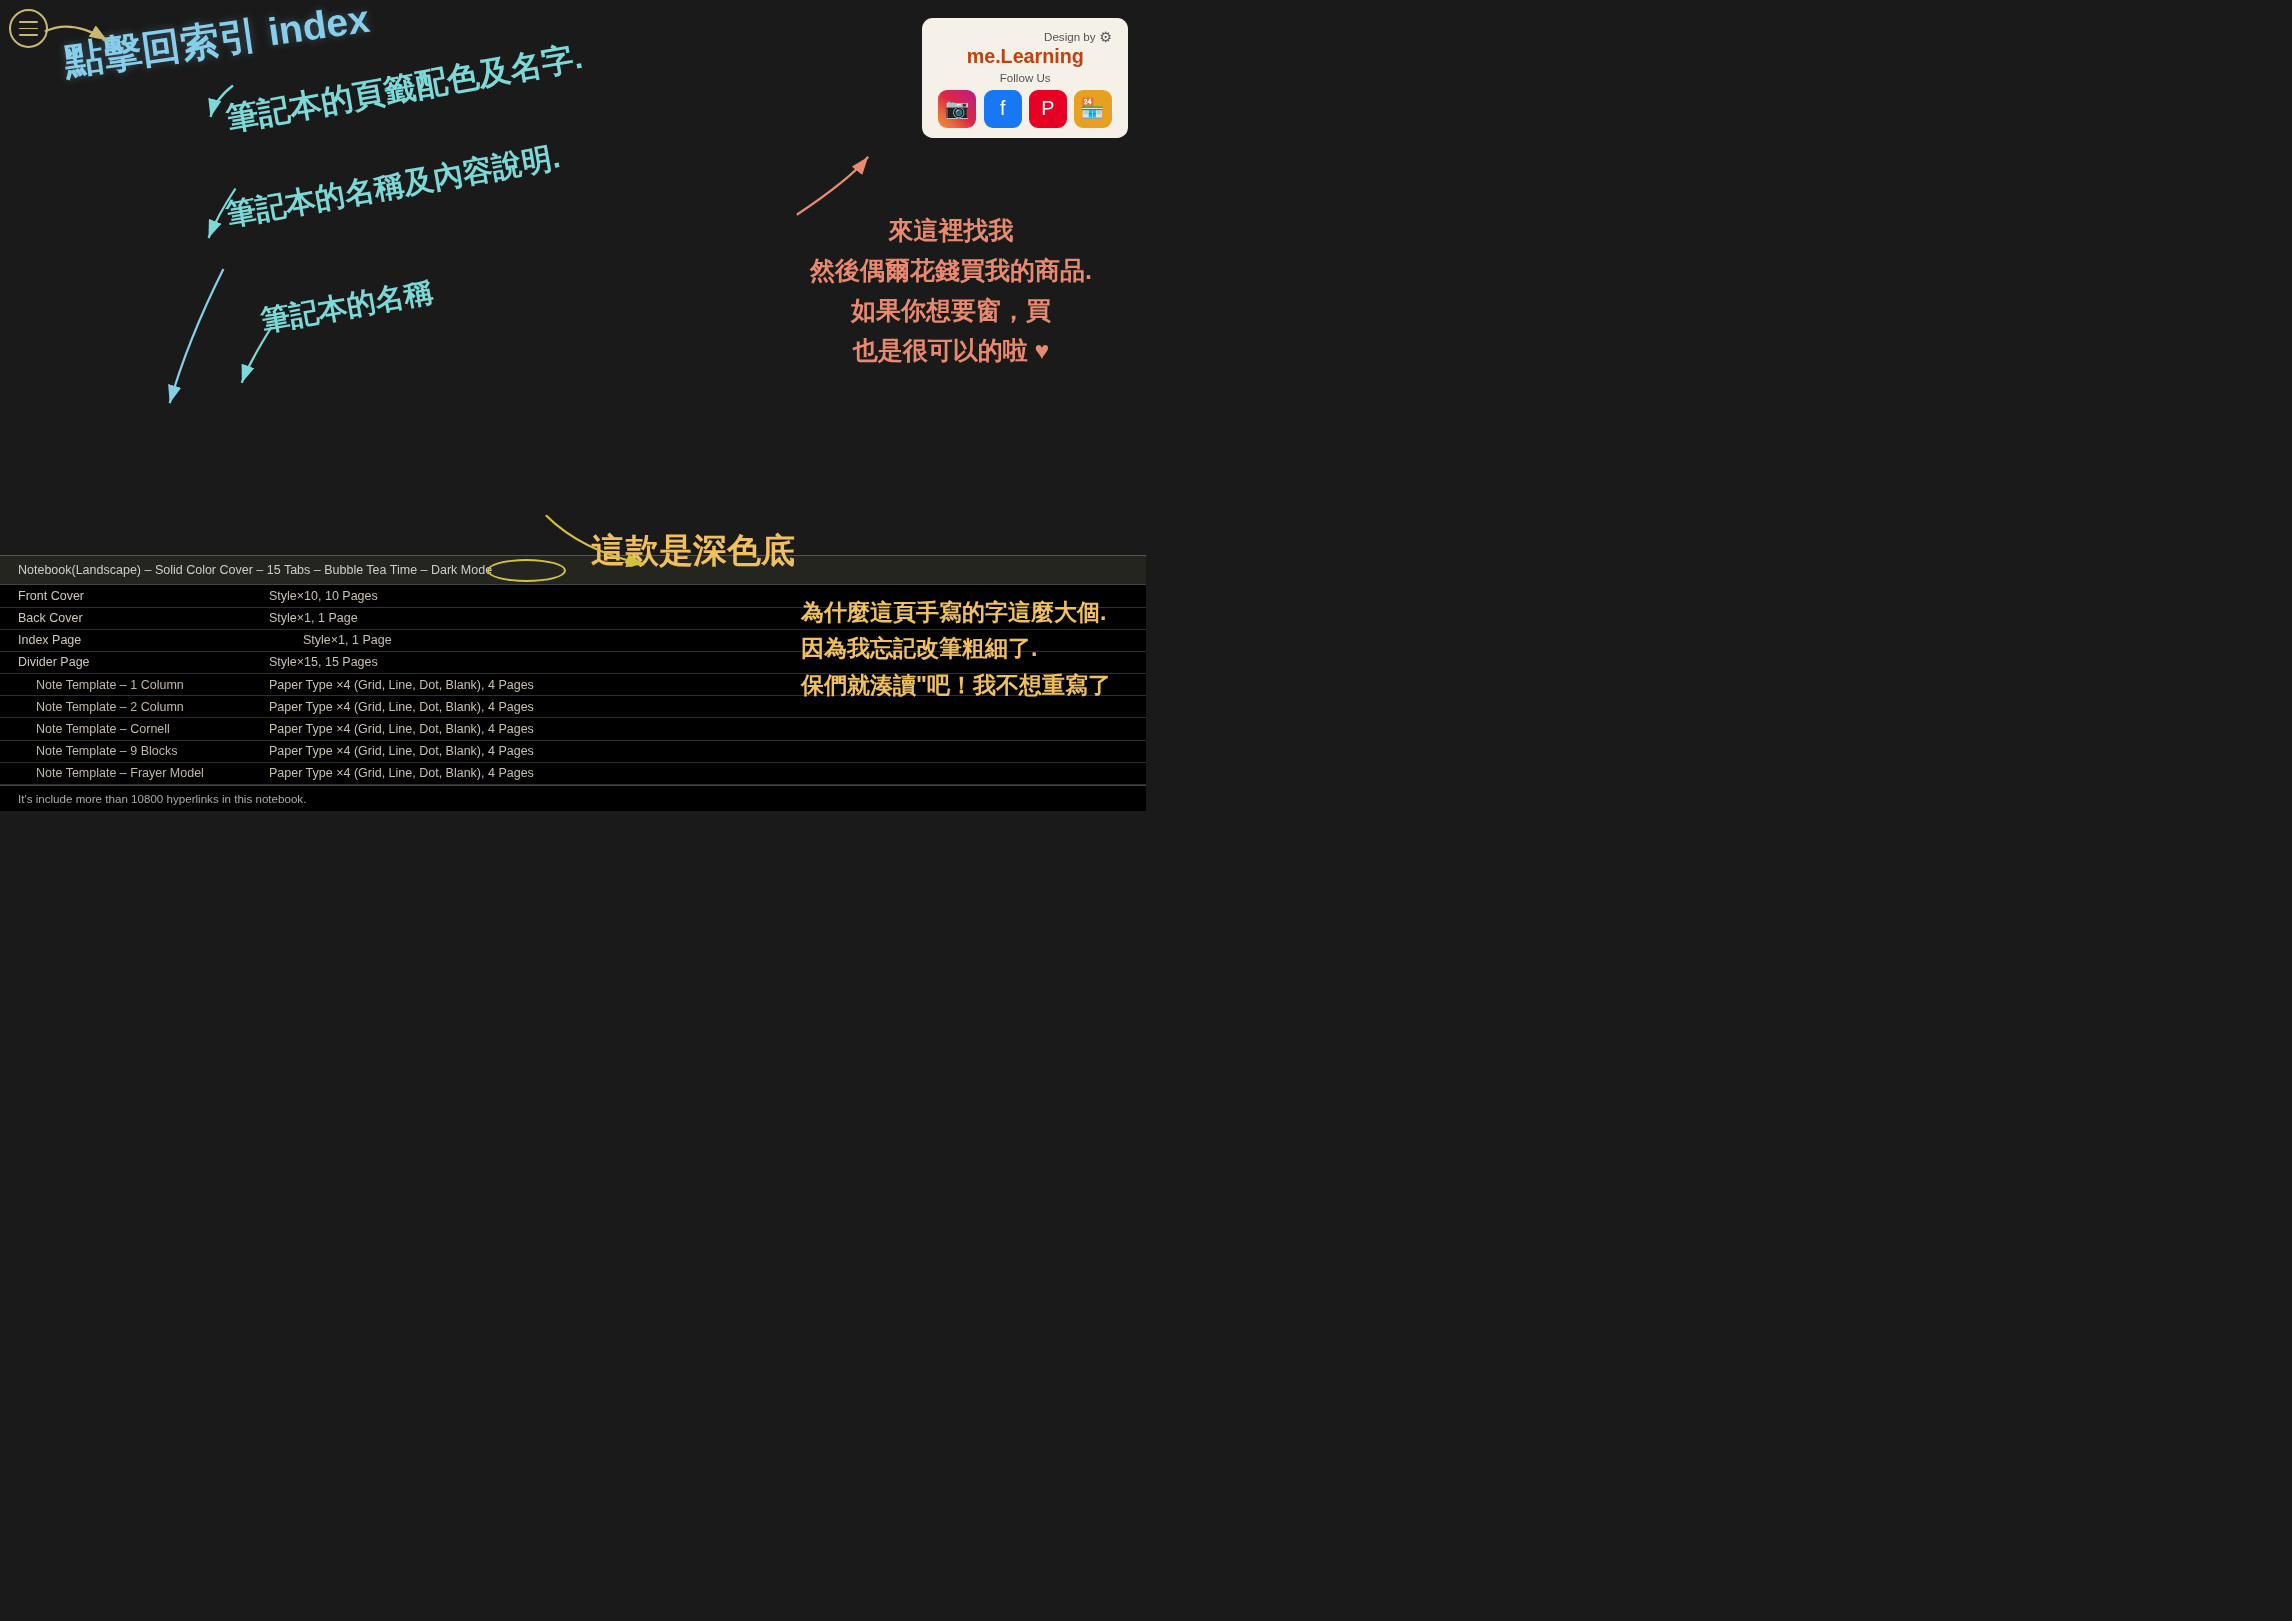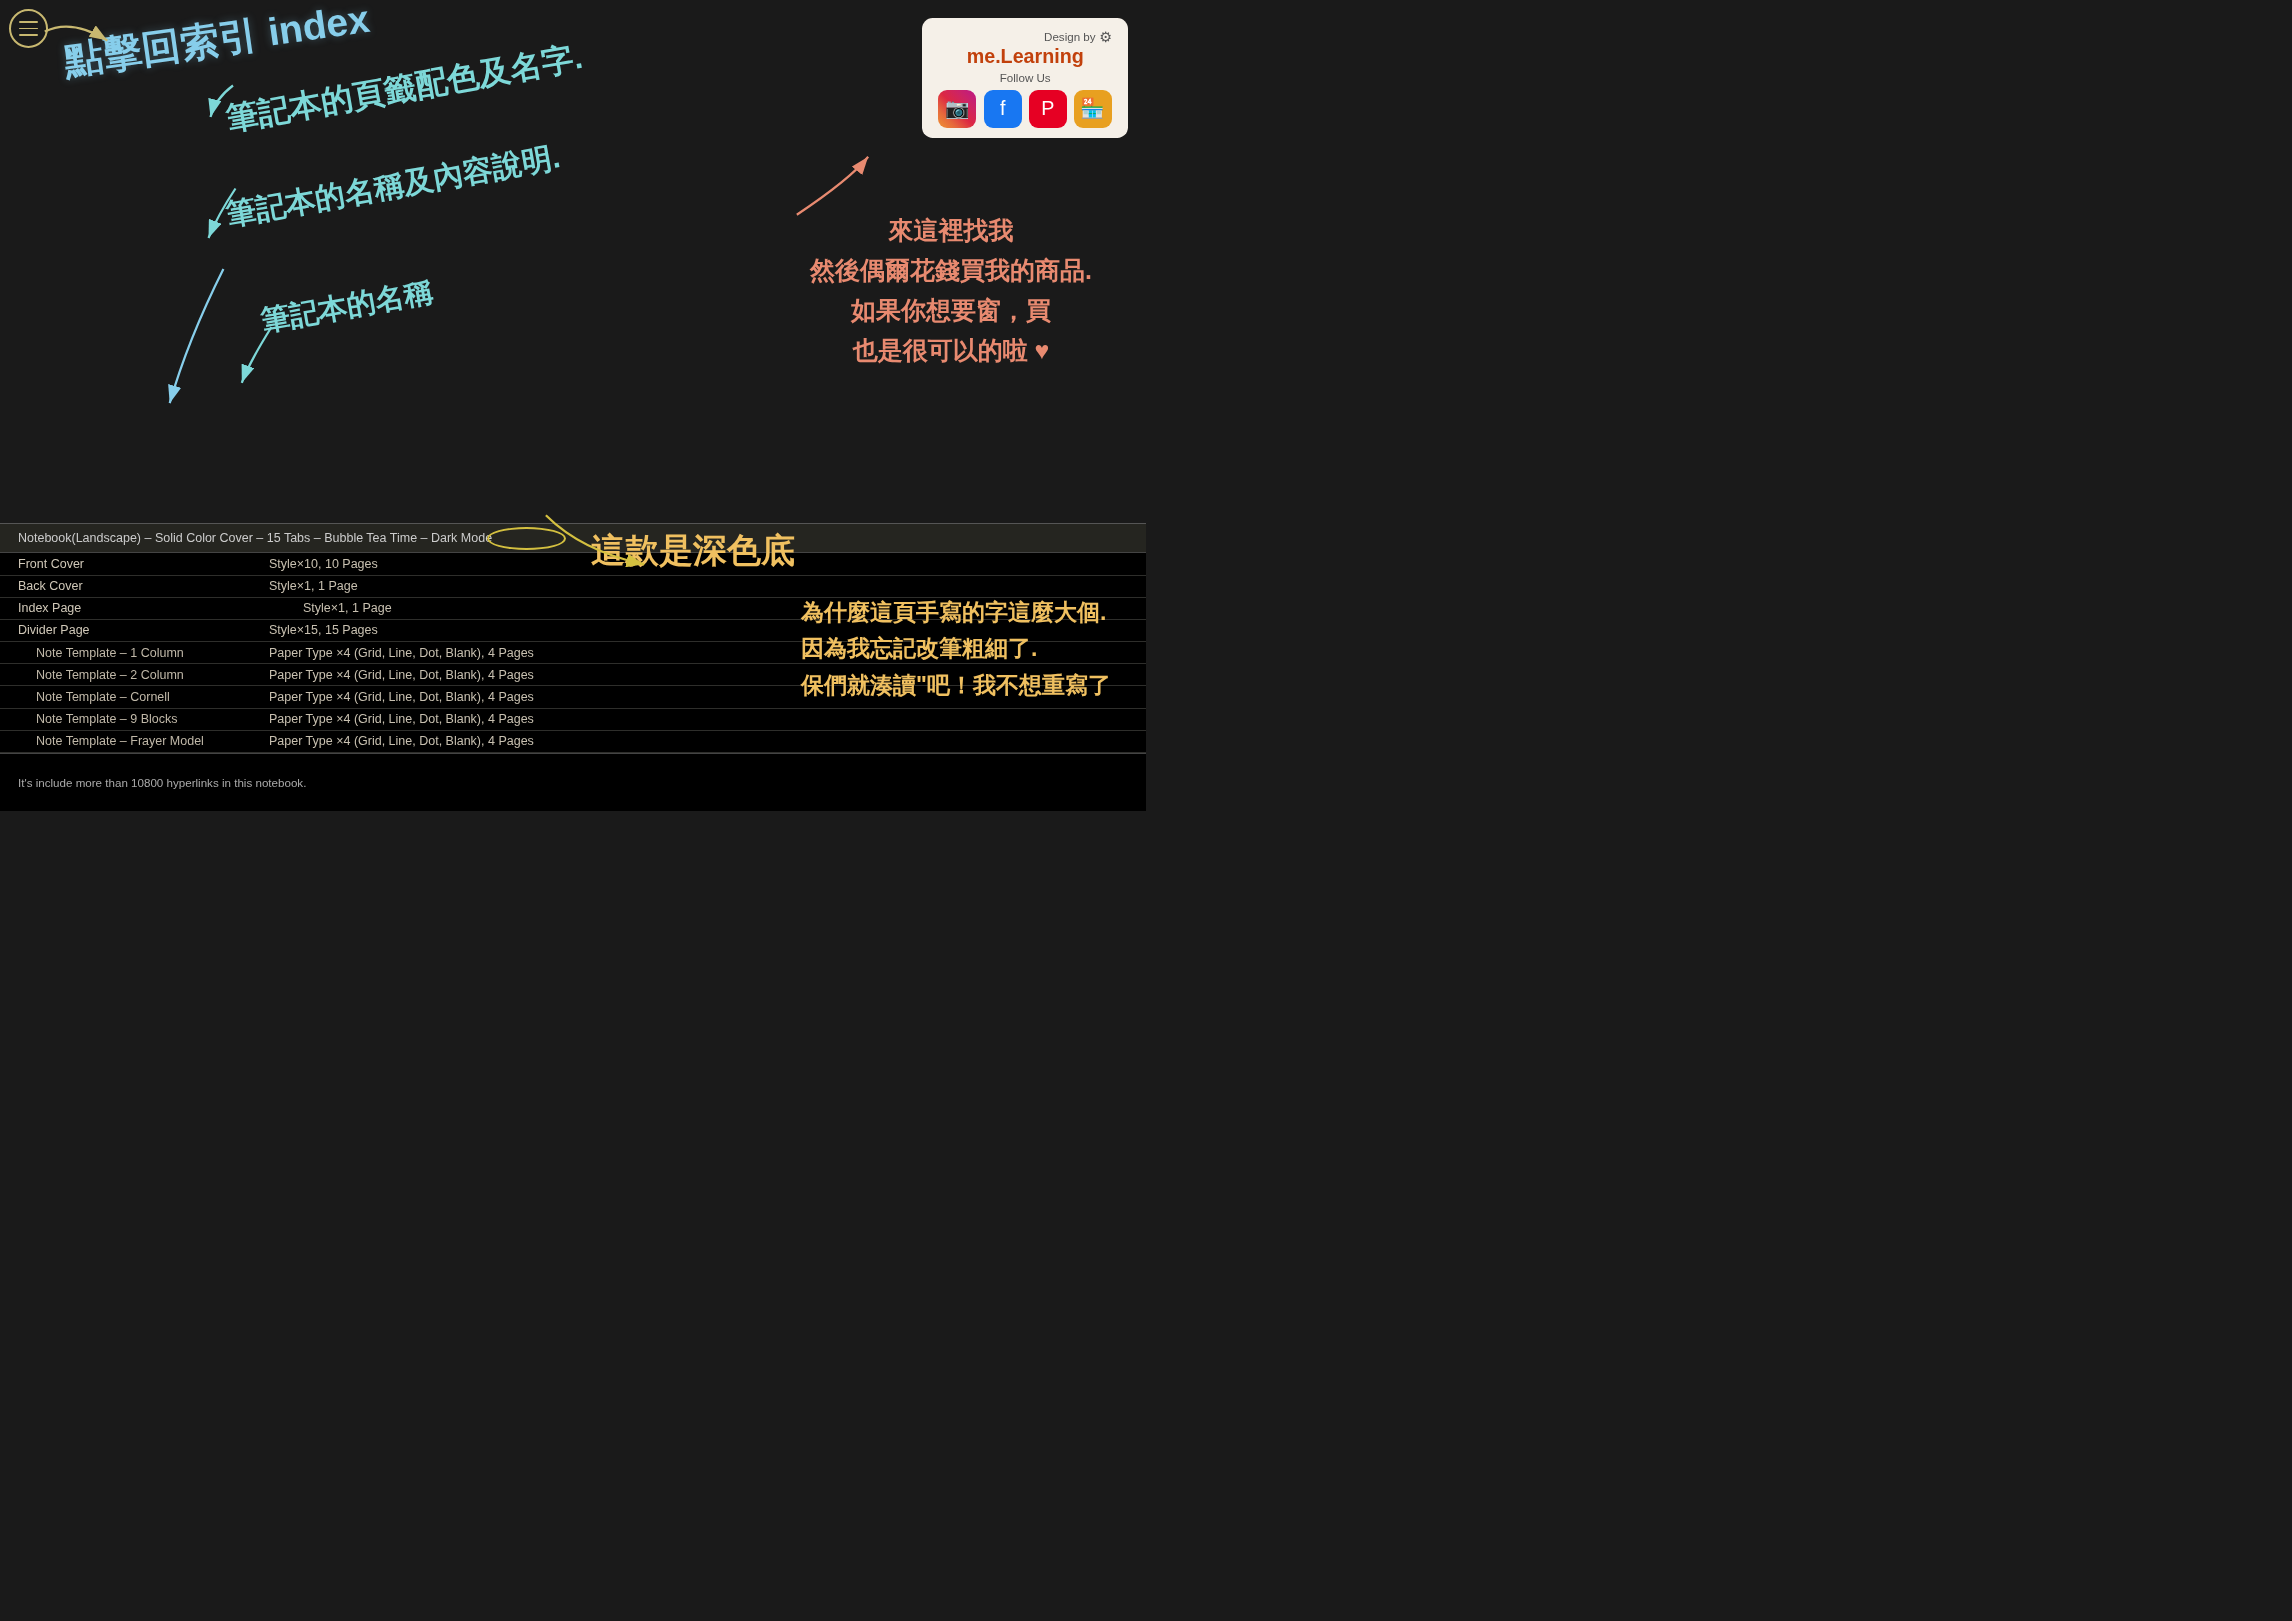--- a/index.html
+++ b/index.html
@@ -219,21 +219,21 @@
   <div style="display:flex;padding:3.6px 18px;font-size:12.5px;color:#ddd;border-bottom:0.9px solid #2e2e2b;">
     <div style="flex:0 0 251px;padding-left:18px;color:#c0b8a8;">Note Template – 9 Blocks</div>
     <div style="flex:1;color:#c8c0b0;">Paper Type ×4 (Grid, Line, Dot, Blank), 4 Pages</div>
   </div>
 
   <div style="display:flex;padding:3.6px 18px;font-size:12.5px;color:#ddd;border-bottom:0.9px solid #2e2e2b;">
     <div style="flex:0 0 251px;padding-left:18px;color:#c0b8a8;">Note Template – Frayer Model</div>
     <div style="flex:1;color:#c8c0b0;">Paper Type ×4 (Grid, Line, Dot, Blank), 4 Pages</div>
   </div>
 
-  <div style="padding:22px 18px;font-size:11.6px;color:#aaa;border-top:0.9px solid #444;">
+  <div style="padding:6px 18px;font-size:11.6px;color:#aaa;border-top:0.9px solid #444;">
     <span>It's include more than 10800 hyperlinks in this notebook.</span>
   </div>
 </div>
 
 <svg style="position:absolute;top:506px;left:528px;width:143px;height:72px;pointer-events:none;z-index:20;" viewBox="0 0 160 80">
   <path d="M 20 10 Q 60 50 130 65" stroke="#d4c040" stroke-width="2.5" fill="none" marker-end="url(#abyellow)"></path>
   <defs>
     <marker id="abyellow" markerWidth="8" markerHeight="6" refX="8" refY="3" orient="auto">
       <polygon points="0 0, 8 3, 0 6" fill="#d4c040"></polygon>
     </marker>

